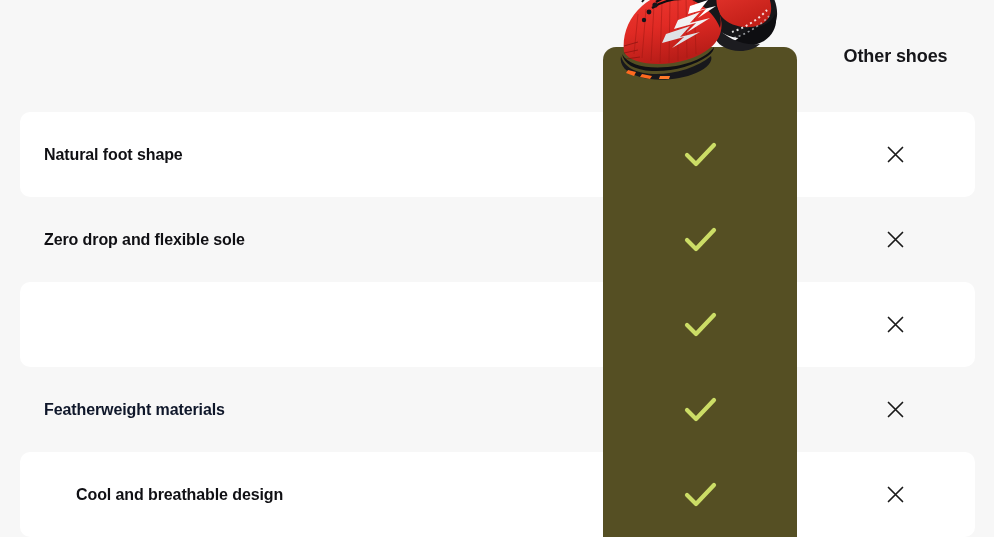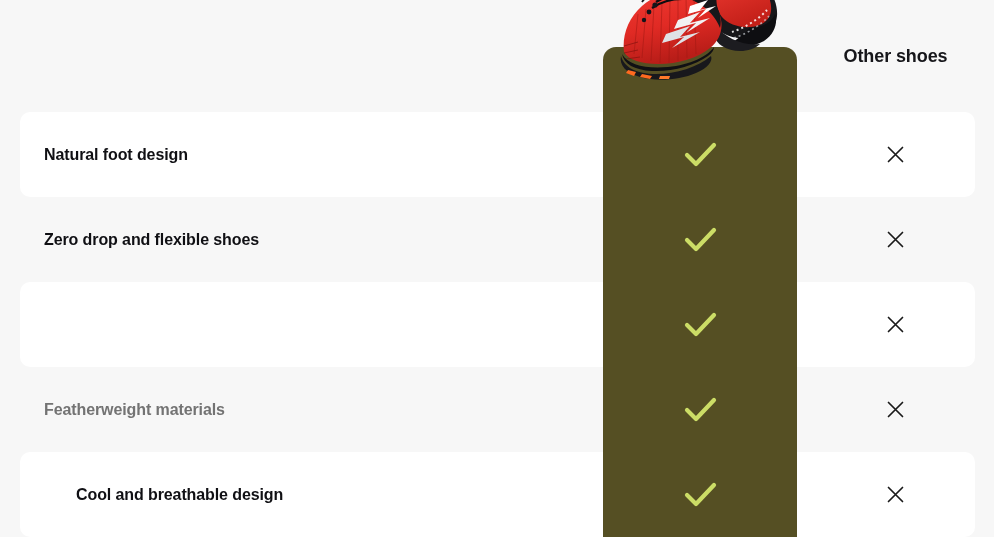--- a/index.html
+++ b/index.html
@@ -235,36 +235,36 @@
         <path d="M30 108 L40 110 L38 113 L28 111 Z" fill="#ff6a1f"></path>
         <path d="M48 110 L58 110 L57 113 L47 113 Z" fill="#ff7a2a"></path>
       </g>
     </svg>
   </div>
 
   <div class="rows-area">
 
     <div class="feature-row" style="top:0px;">
       <div class="row-card alt-white" style="background: rgb(255, 255, 255);"></div>
-      <div class="feature-label" style="color: rgb(16, 16, 20);">Natural foot design</div>
+      <div class="feature-label" style="color: rgb(16, 16, 20);">Natural foot shape</div>
       <div class="check-cell">
         <svg class="icon-check" width="33" height="26" viewBox="0 0 33 26">
           <path d="M3 13 L12 22 L30 3" fill="none" stroke="#ccdd66" stroke-width="4.2" stroke-linecap="round" stroke-linejoin="round"></path>
         </svg>
       </div>
       <div class="cross-cell">
         <svg class="icon-cross" width="19" height="19" viewBox="0 0 19 19">
           <path d="M2.5 2.5 L16.5 16.5 M16.5 2.5 L2.5 16.5" stroke="#1a1a1a" stroke-width="1.7" stroke-linecap="round"></path>
         </svg>
       </div>
     </div>
 
     <div class="feature-row" style="top:85px;">
       <div class="row-card alt-gray"></div>
-      <div class="feature-label" style="color: rgb(16, 16, 20);">Zero drop and flexible shoes</div>
+      <div class="feature-label" style="color: rgb(16, 16, 20);">Zero drop and flexible sole</div>
       <div class="check-cell">
         <svg class="icon-check" width="33" height="26" viewBox="0 0 33 26">
           <path d="M3 13 L12 22 L30 3" fill="none" stroke="#ccdd66" stroke-width="4.2" stroke-linecap="round" stroke-linejoin="round"></path>
         </svg>
       </div>
       <div class="cross-cell">
         <svg class="icon-cross" width="19" height="19" viewBox="0 0 19 19">
           <path d="M2.5 2.5 L16.5 16.5 M16.5 2.5 L2.5 16.5" stroke="#1a1a1a" stroke-width="1.7" stroke-linecap="round"></path>
         </svg>
       </div>
@@ -279,21 +279,21 @@
       </div>
       <div class="cross-cell">
         <svg class="icon-cross" width="19" height="19" viewBox="0 0 19 19">
           <path d="M2.5 2.5 L16.5 16.5 M16.5 2.5 L2.5 16.5" stroke="#1a1a1a" stroke-width="1.7" stroke-linecap="round"></path>
         </svg>
       </div>
     </div>
 
     <div class="feature-row" style="top:255px;">
       <div class="row-card alt-gray"></div>
-      <div class="feature-label" style="color: #737373;">Featherweight materials</div>
+      <div class="feature-label" style="color: #0f172a;">Featherweight materials</div>
       <div class="check-cell">
         <svg class="icon-check" width="33" height="26" viewBox="0 0 33 26">
           <path d="M3 13 L12 22 L30 3" fill="none" stroke="#ccdd66" stroke-width="4.2" stroke-linecap="round" stroke-linejoin="round"></path>
         </svg>
       </div>
       <div class="cross-cell">
         <svg class="icon-cross" width="19" height="19" viewBox="0 0 19 19">
           <path d="M2.5 2.5 L16.5 16.5 M16.5 2.5 L2.5 16.5" stroke="#1a1a1a" stroke-width="1.7" stroke-linecap="round"></path>
         </svg>
       </div>

